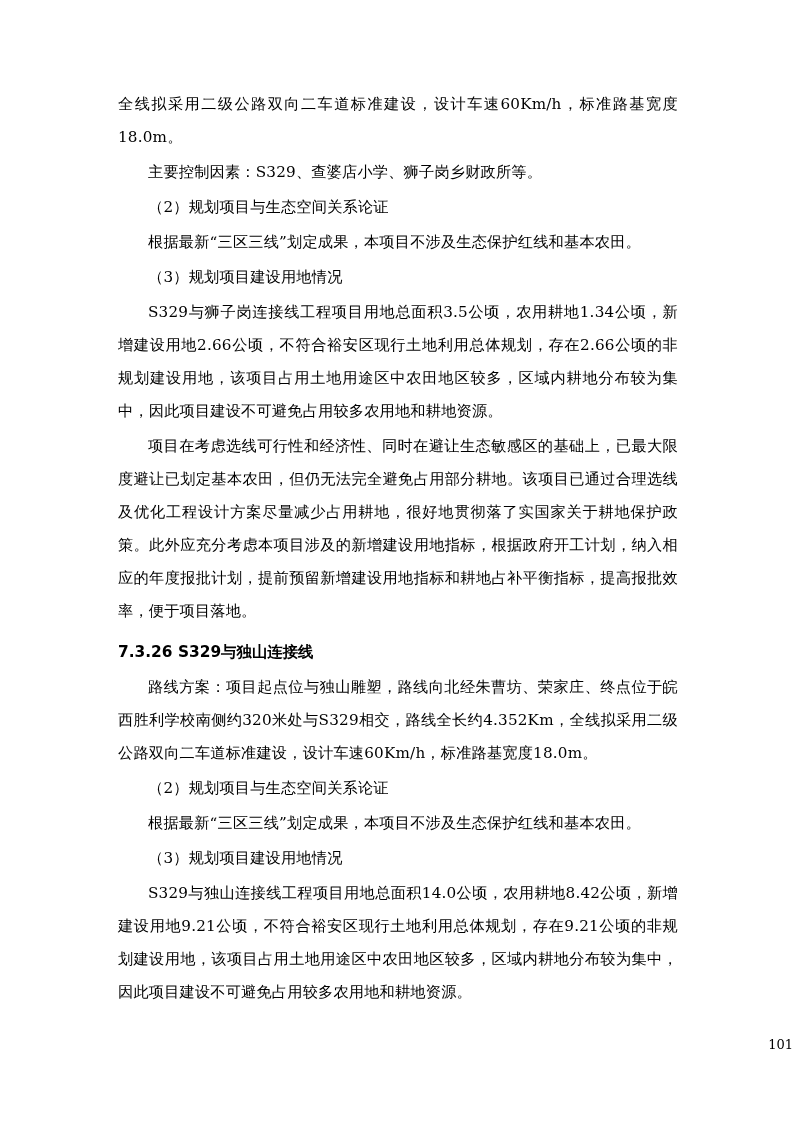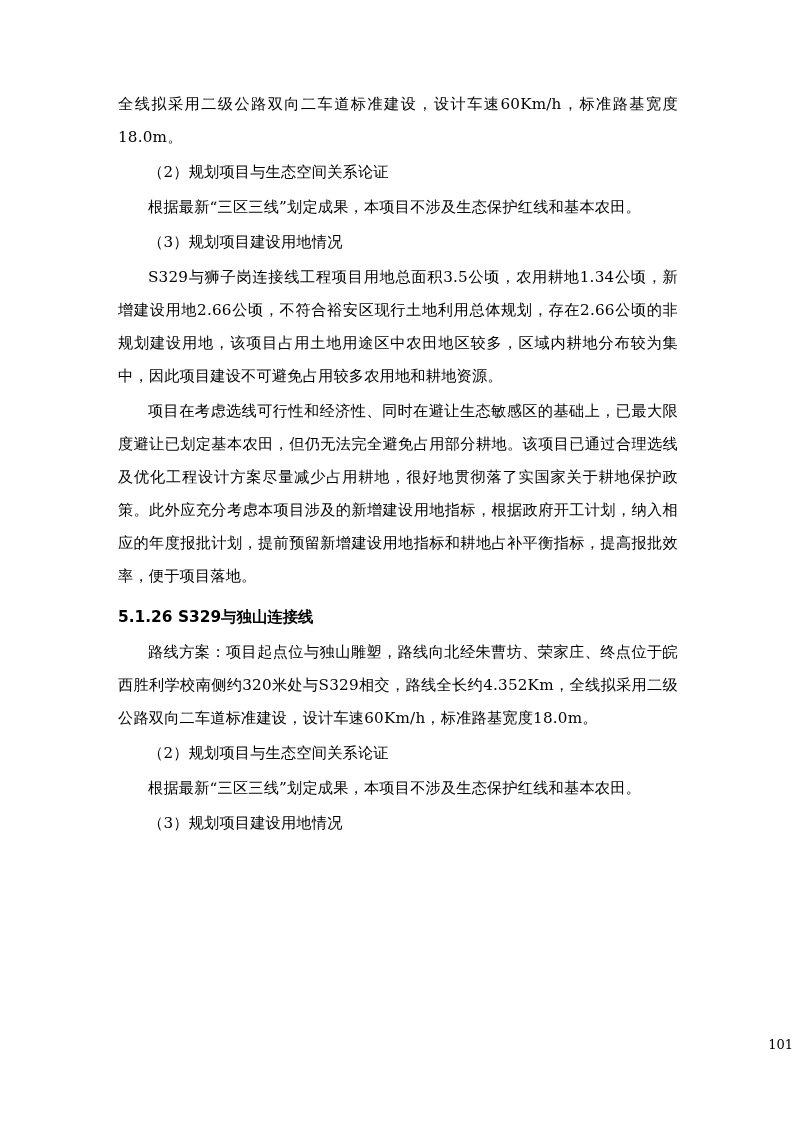--- a/index.html
+++ b/index.html
@@ -58,29 +58,31 @@
     font-family: "DejaVu Serif", "Liberation Serif", serif;
   }
 </style>
 </head>
 <body>
 
 <div class="page">
   <div class="content">
 
     <p class="flush">全线拟采用二级公路双向二车道标准建设，设计车速60Km/h，标准路基宽度18.0m。</p>
+    <p class="indent">主要控制因素：S329、查婆店小学、狮子岗乡财政所等。</p>
     <p class="indent">（2）规划项目与生态空间关系论证</p>
     <p class="indent">根据最新“三区三线”划定成果，本项目不涉及生态保护红线和基本农田。</p>
     <p class="indent">（3）规划项目建设用地情况</p>
     <p class="indent">S329与狮子岗连接线工程项目用地总面积3.5公顷，农用耕地1.34公顷，新增建设用地2.66公顷，不符合裕安区现行土地利用总体规划，存在2.66公顷的非规划建设用地，该项目占用土地用途区中农田地区较多，区域内耕地分布较为集中，因此项目建设不可避免占用较多农用地和耕地资源。</p>
     <p class="indent">项目在考虑选线可行性和经济性、同时在避让生态敏感区的基础上，已最大限度避让已划定基本农田，但仍无法完全避免占用部分耕地。该项目已通过合理选线及优化工程设计方案尽量减少占用耕地，很好地贯彻落了实国家关于耕地保护政策。此外应充分考虑本项目涉及的新增建设用地指标，根据政府开工计划，纳入相应的年度报批计划，提前预留新增建设用地指标和耕地占补平衡指标，提高报批效率，便于项目落地。</p>
 
-    <h3 class="heading">5.1.26  S329与独山连接线</h3>
+    <h3 class="heading">7.3.26  S329与独山连接线</h3>
 
     <p class="indent">路线方案：项目起点位与独山雕塑，路线向北经朱曹坊、荣家庄、终点位于皖西胜利学校南侧约320米处与S329相交，路线全长约4.352Km，全线拟采用二级公路双向二车道标准建设，设计车速60Km/h，标准路基宽度18.0m。</p>
     <p class="indent">（2）规划项目与生态空间关系论证</p>
     <p class="indent">根据最新“三区三线”划定成果，本项目不涉及生态保护红线和基本农田。</p>
     <p class="indent">（3）规划项目建设用地情况</p>
+    <p class="indent">S329与独山连接线工程项目用地总面积14.0公顷，农用耕地8.42公顷，新增建设用地9.21公顷，不符合裕安区现行土地利用总体规划，存在9.21公顷的非规划建设用地，该项目占用土地用途区中农田地区较多，区域内耕地分布较为集中，因此项目建设不可避免占用较多农用地和耕地资源。</p>
 
   </div>
 
   <div class="pagenum">101</div>
 </div>
 
 </body></html>

